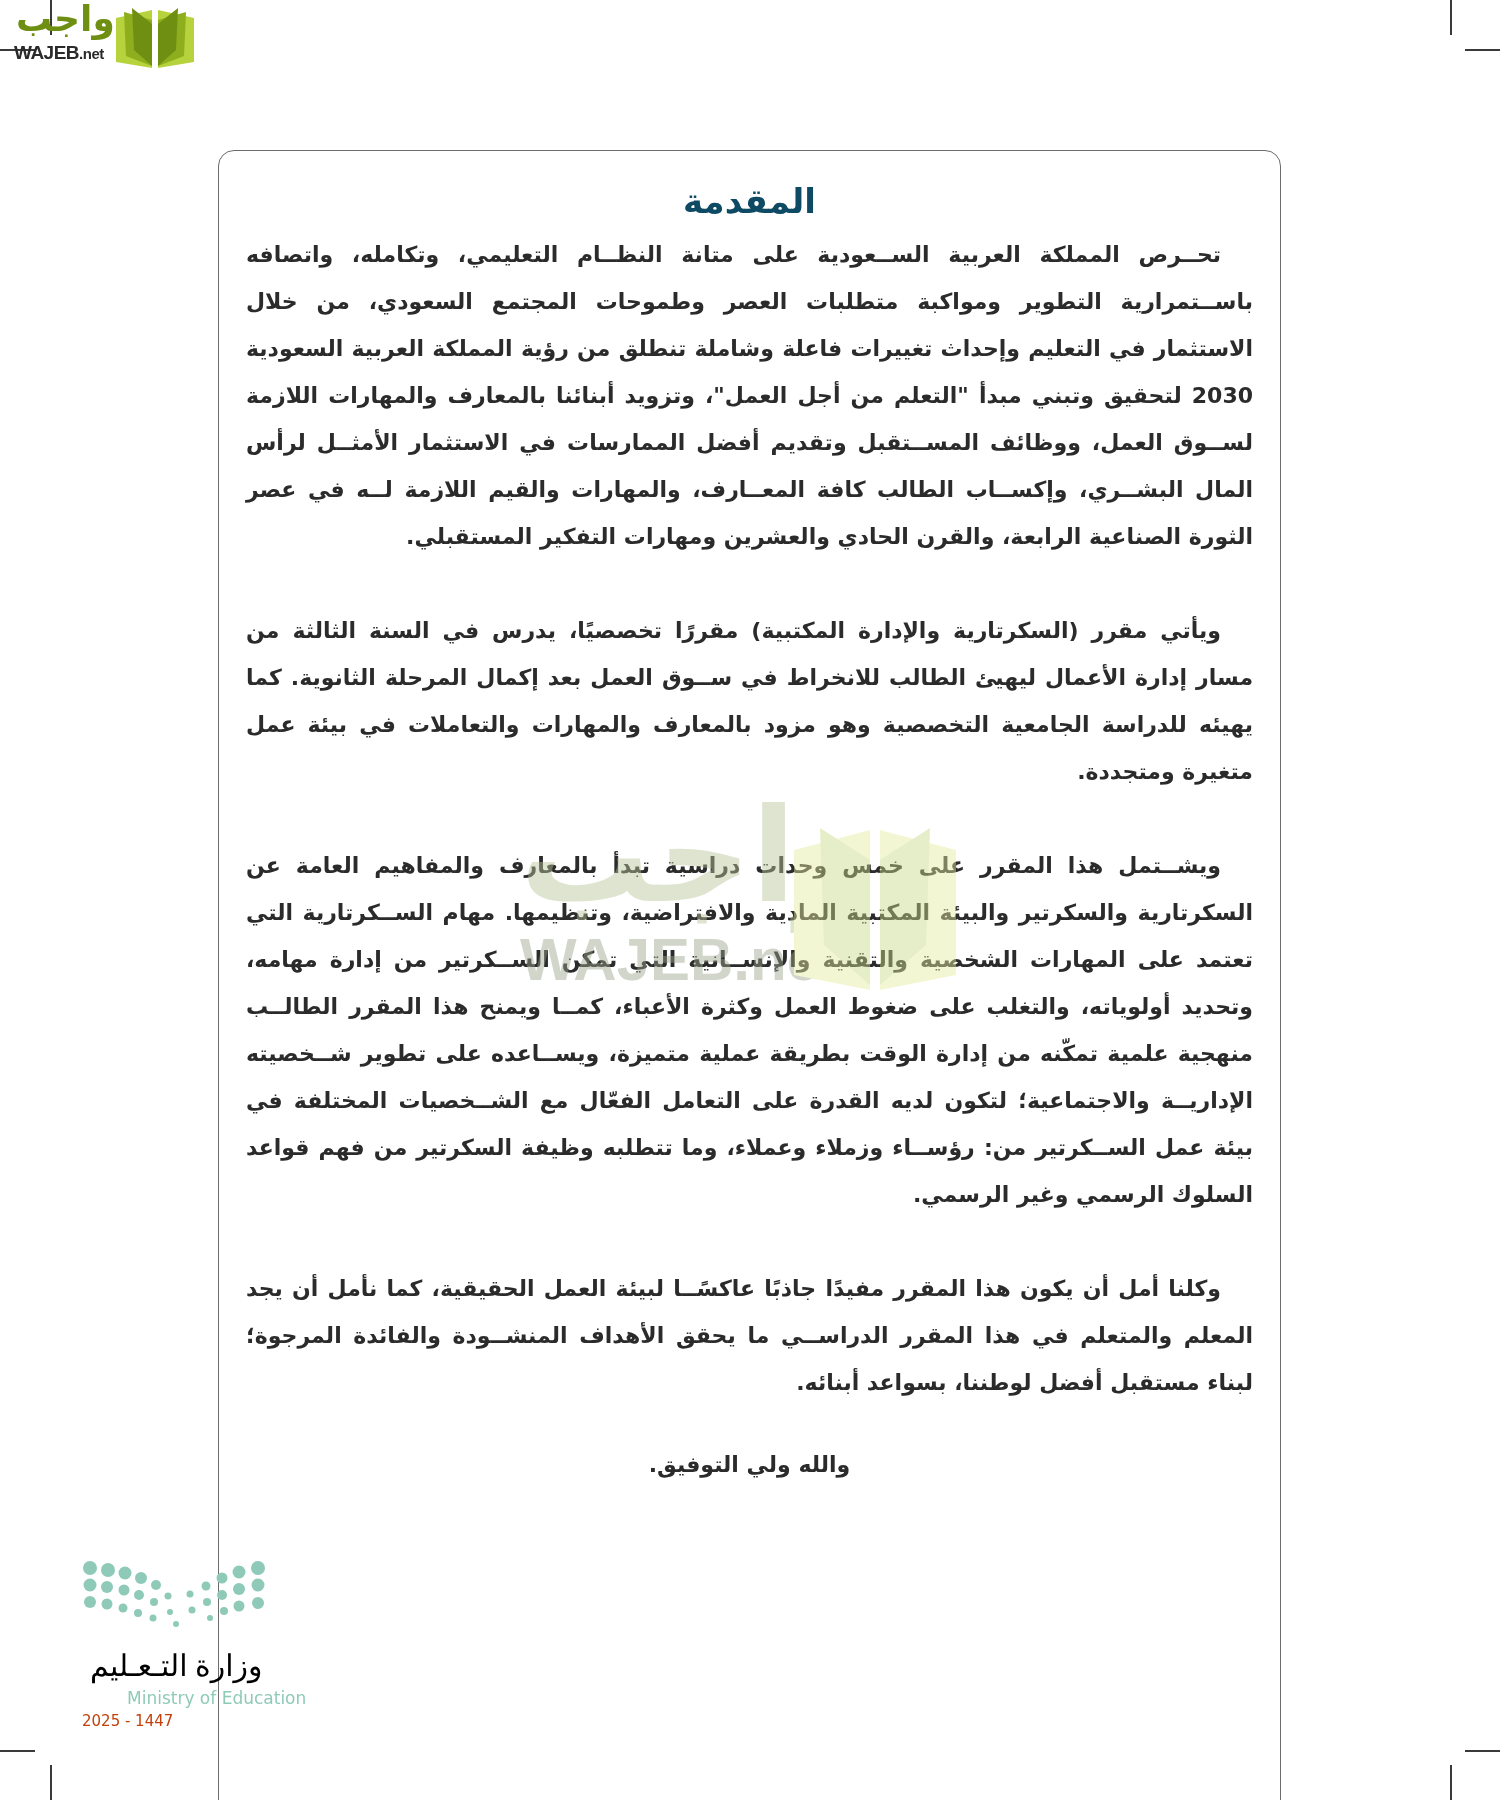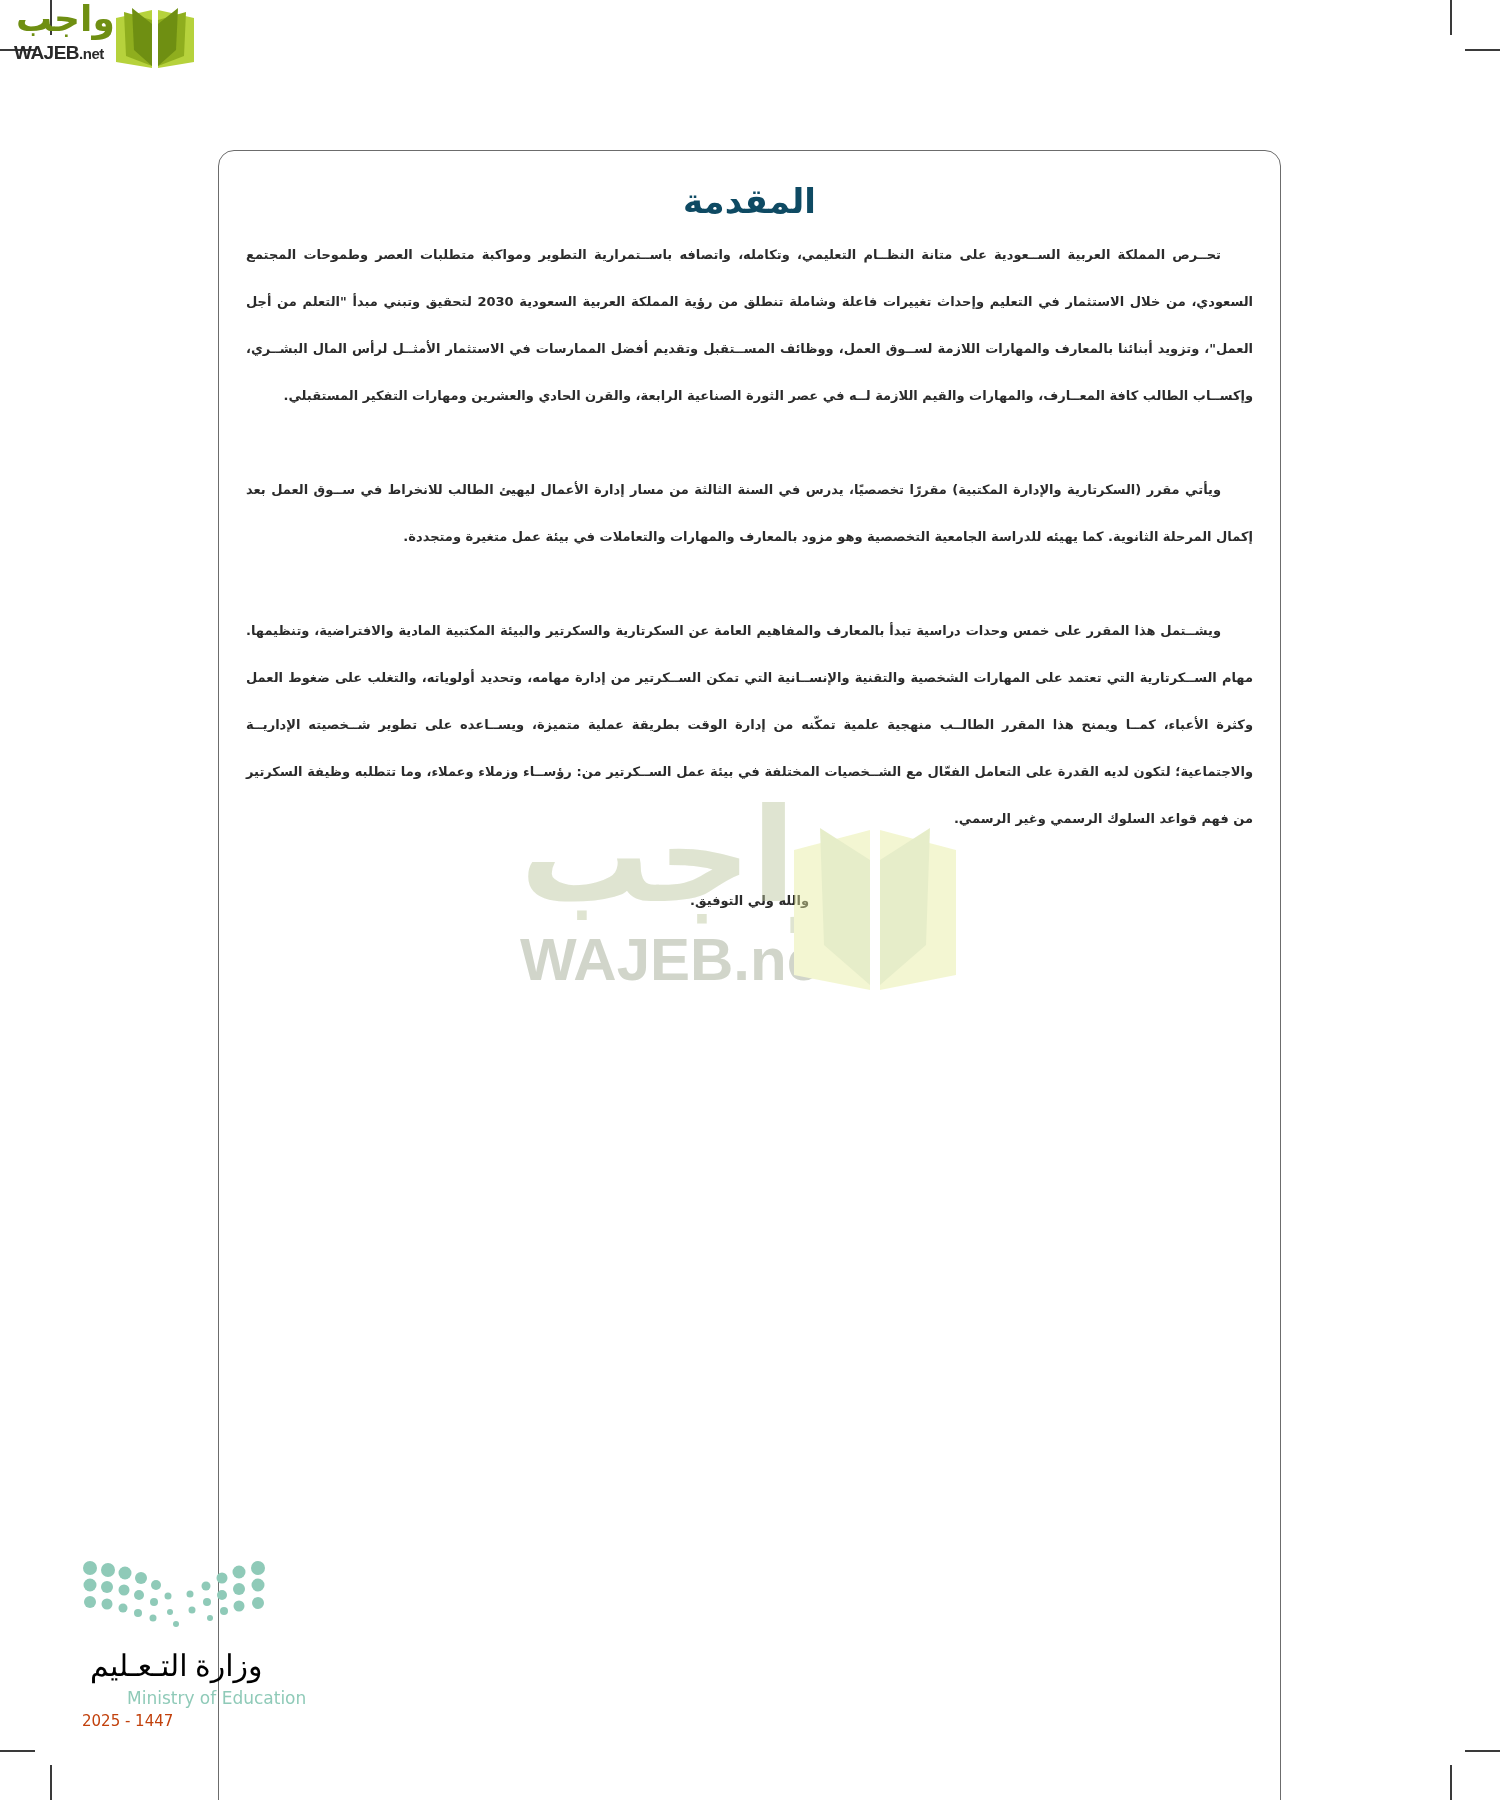--- a/index.html
+++ b/index.html
@@ -35,21 +35,21 @@
     font-family: "DejaVu Sans", sans-serif;
   }
   .body-text {
     position: absolute;
     left: 27px; right: 27px; top: 80px;
     direction: rtl;
     text-align: justify;
     text-align-last: right;
     font-family: "DejaVu Sans", sans-serif;
     font-weight: bold;
-    font-size: 13px;
+    font-size: 22px;
     line-height: 47px;
     color: #2b2b2b;
   }
   .body-text p { margin: 0 0 47px 0; text-indent: 32px; }
   .body-text p.closing { text-align: left; text-align-last: center; text-indent: 0; margin-top: -12px; }
 
   
   .watermark { position: absolute; left: 520px; top: 820px; width: 440px; height: 170px; opacity: 0.45; pointer-events: none; }
   .wm-ar { position: absolute; left: 0; top: -40px; font-size: 130px; font-weight: bold; color: #b9c49a; direction: rtl; }
   .wm-en { position: absolute; left: 0; top: 105px; font-size: 60px; font-weight: bold; color: #9aa38c; font-family: "Liberation Sans", sans-serif; }
@@ -86,20 +86,21 @@
     <path d="M64 2 L44 18 L44 60 L62 44 Z" fill="#6f8f12"></path>
   </svg>
 </div>
 
 <div class="content-box">
   <div class="title">المقدمة</div>
   <div class="body-text">
     <p>تحــرص المملكة العربية الســعودية على متانة النظــام التعليمي، وتكامله، واتصافه باســتمرارية التطوير ومواكبة متطلبات العصر وطموحات المجتمع السعودي، من خلال الاستثمار في التعليم وإحداث تغييرات فاعلة وشاملة تنطلق من رؤية المملكة العربية السعودية 2030 لتحقيق وتبني مبدأ "التعلم من أجل العمل"، وتزويد أبنائنا بالمعارف والمهارات اللازمة لســوق العمل، ووظائف المســتقبل وتقديم أفضل الممارسات في الاستثمار الأمثــل لرأس المال البشــري، وإكســاب الطالب كافة المعــارف، والمهارات والقيم اللازمة لــه في عصر الثورة الصناعية الرابعة، والقرن الحادي والعشرين ومهارات التفكير المستقبلي.</p>
     <p>ويأتي مقرر (السكرتارية والإدارة المكتبية) مقررًا تخصصيًا، يدرس في السنة الثالثة من مسار إدارة الأعمال ليهيئ الطالب للانخراط في ســوق العمل بعد إكمال المرحلة الثانوية. كما يهيئه للدراسة الجامعية التخصصية وهو مزود بالمعارف والمهارات والتعاملات في بيئة عمل متغيرة ومتجددة.</p>
     <p>ويشــتمل هذا المقرر على خمس وحدات دراسية تبدأ بالمعارف والمفاهيم العامة عن السكرتارية والسكرتير والبيئة المكتبية المادية والافتراضية، وتنظيمها. مهام الســكرتارية التي تعتمد على المهارات الشخصية والتقنية والإنســانية التي تمكن الســكرتير من إدارة مهامه، وتحديد أولوياته، والتغلب على ضغوط العمل وكثرة الأعباء، كمــا ويمنح هذا المقرر الطالــب منهجية علمية تمكّنه من إدارة الوقت بطريقة عملية متميزة، ويســاعده على تطوير شــخصيته الإداريــة والاجتماعية؛ لتكون لديه القدرة على التعامل الفعّال مع الشــخصيات المختلفة في بيئة عمل الســكرتير من: رؤســاء وزملاء وعملاء، وما تتطلبه وظيفة السكرتير من فهم قواعد السلوك الرسمي وغير الرسمي.</p>
+    <p>وكلنا أمل أن يكون هذا المقرر مفيدًا جاذبًا عاكسًــا لبيئة العمل الحقيقية، كما نأمل أن يجد المعلم والمتعلم في هذا المقرر الدراســي ما يحقق الأهداف المنشــودة والفائدة المرجوة؛ لبناء مستقبل أفضل لوطننا، بسواعد أبنائه.</p>
     <p class="closing">والله ولي التوفيق.</p>
   </div>
 </div>
 
 <div class="watermark">
   <span class="wm-ar">واجب</span>
   <span class="wm-en">WAJEB.net</span>
   <svg class="wm-book" width="170" height="170" viewBox="0 0 170 170">
     <path d="M4 30 L80 10 L80 170 L4 155 Z" fill="#e6ec9c"></path>
     <path d="M166 30 L90 10 L90 170 L166 155 Z" fill="#e6ec9c"></path>

